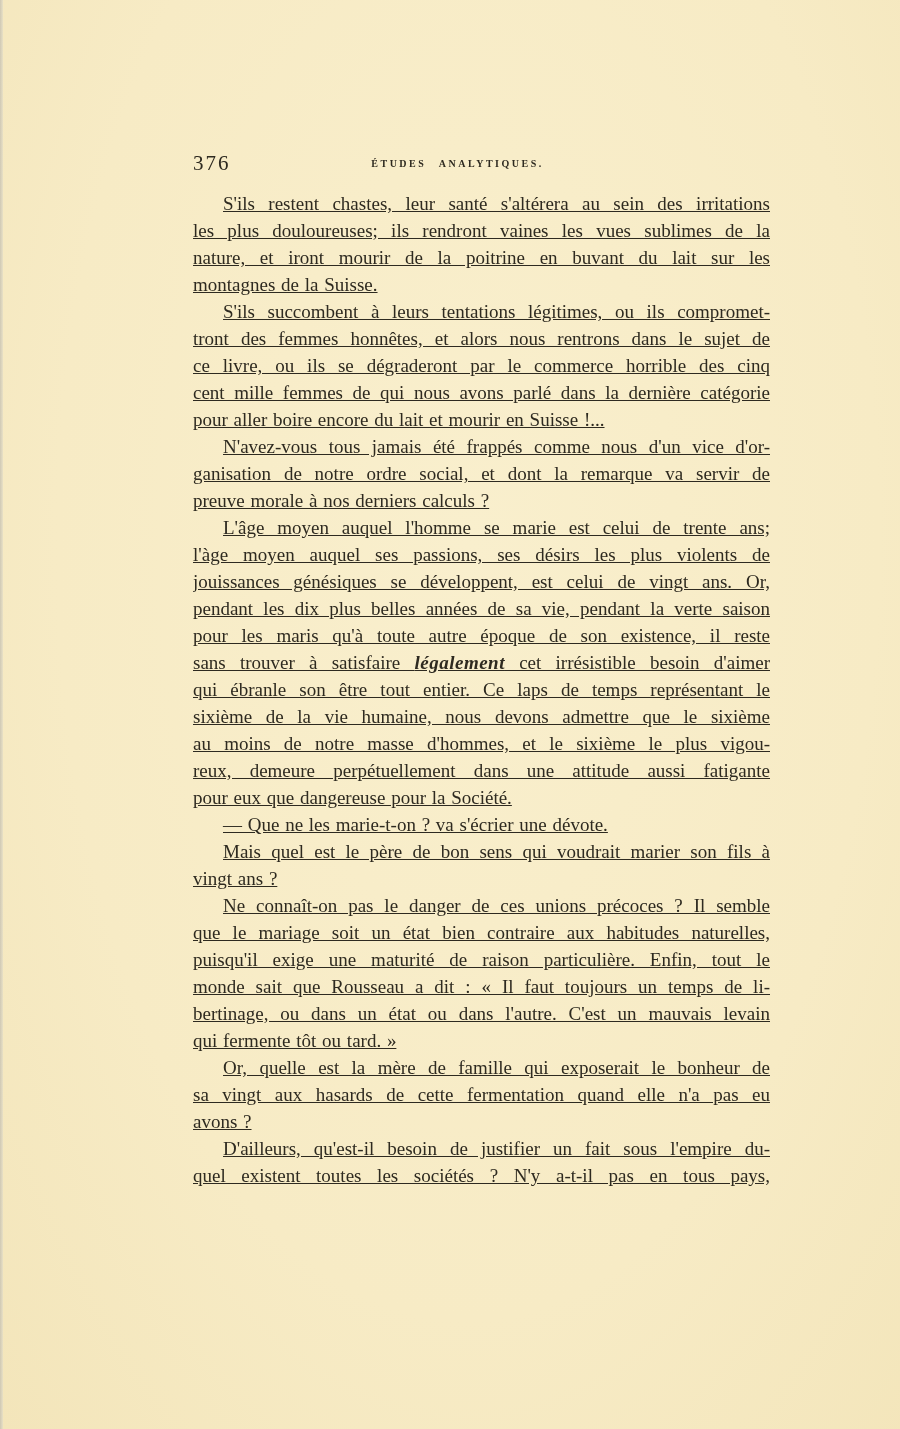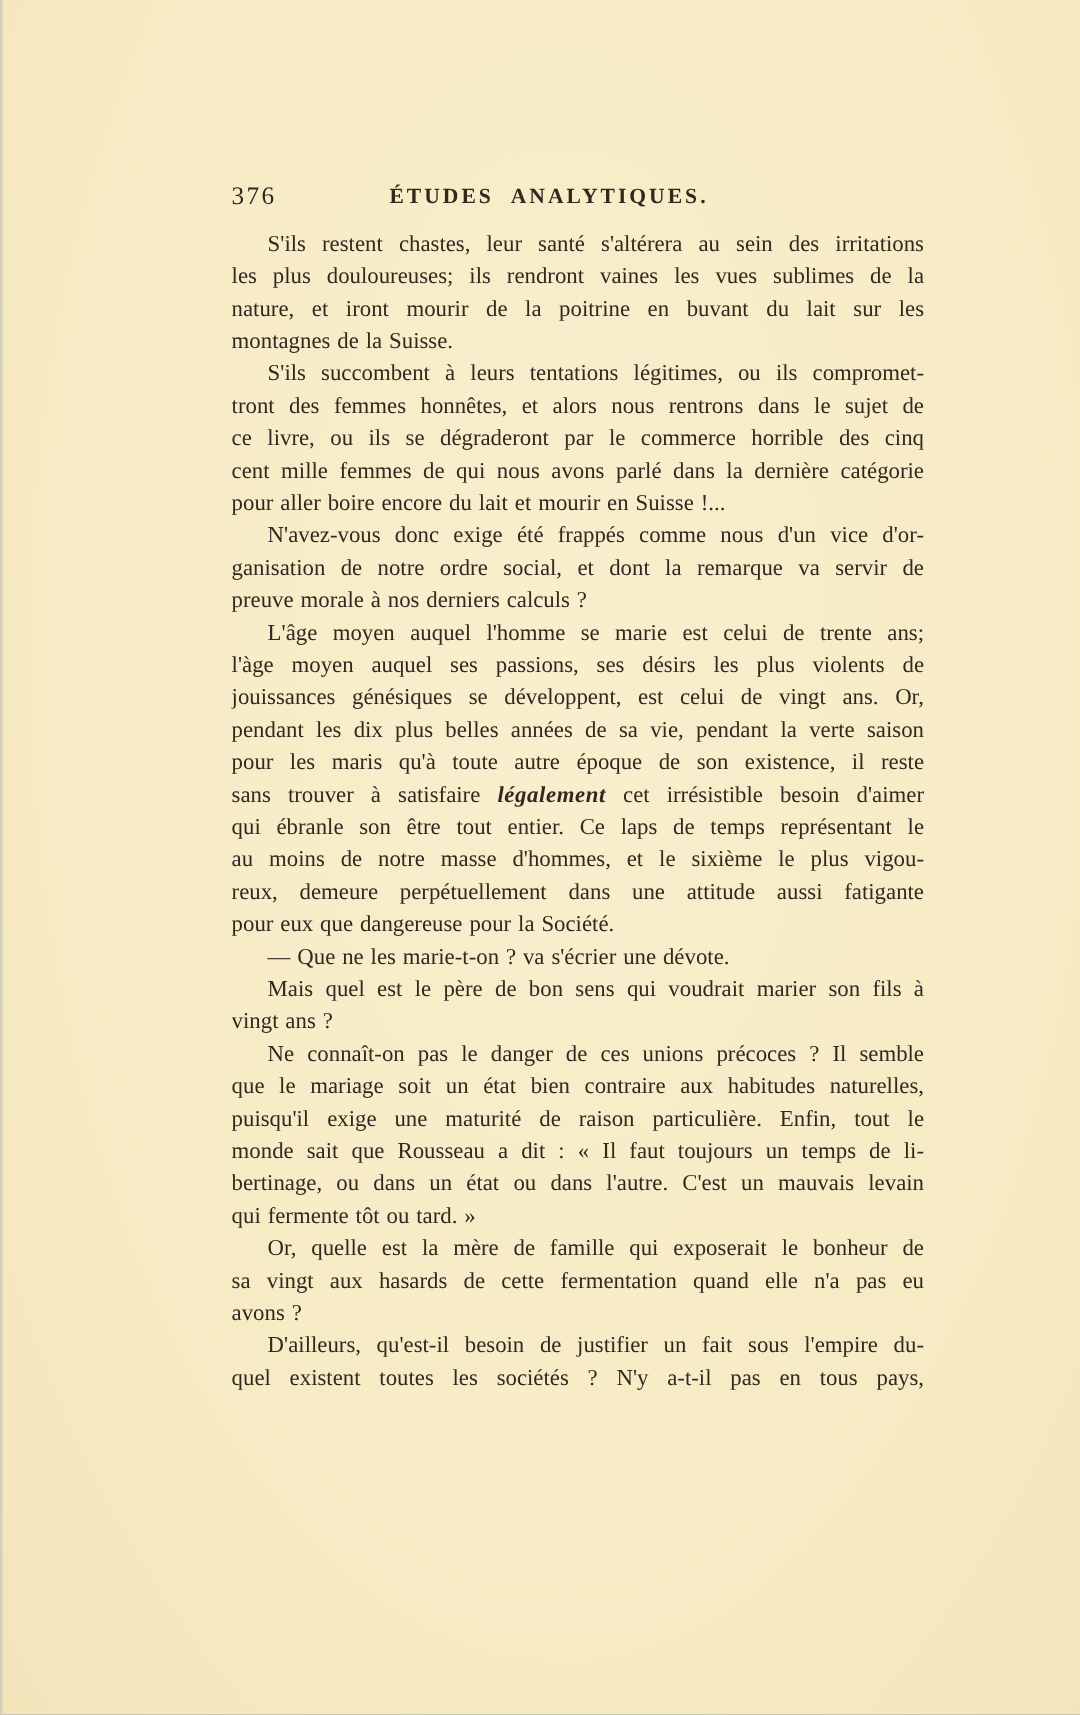--- a/index.html
+++ b/index.html
@@ -31,36 +31,37 @@
     height: 27px;
     margin-bottom: 13px;
   }
   .page-number {
     position: absolute; left: 0; top: 0;
     font-size: 21px; letter-spacing: 2px; line-height: 27px;
   }
   .running-title {
     display: block;
     text-align: center;
-    font-size: 18px;
+    font-size: 10px;
     font-weight: 700;
     letter-spacing: 2.5px;
     word-spacing: 8px;
     line-height: 27px;
     transform: translateX(-24px);
   }
   .paragraph { margin: 0; }
   .line {
     font-size: 19px;
     line-height: 27px;
     height: 27px;
     overflow: hidden;
     text-align: justify;
     text-align-last: justify;
     word-spacing: 1px;
+    text-decoration: underline;
   }
   .line.indent { text-indent: 30px; }
   .line.endline { text-align-last: left; }
   .italic { font-style: italic; font-weight: 600; letter-spacing: .5px; }
 </style>
 </head>
 <body>
 
 <div class="page">
   <div class="scan-edge"></div>
@@ -77,32 +78,33 @@
           <div class="line endline">montagnes de la Suisse.</div>
         </div>
         <div class="paragraph">
           <div class="line indent">S'ils succombent à leurs tentations légitimes, ou ils compromet-</div>
           <div class="line">tront des femmes honnêtes, et alors nous rentrons dans le sujet de</div>
           <div class="line">ce livre, ou ils se dégraderont par le commerce horrible des cinq</div>
           <div class="line">cent mille femmes de qui nous avons parlé dans la dernière catégorie</div>
           <div class="line endline">pour aller boire encore du lait et mourir en Suisse !...</div>
         </div>
         <div class="paragraph">
-          <div class="line indent">N'avez-vous donc exige été frappés comme nous d'un vice d'or-</div>
+          <div class="line indent">N'avez-vous tous jamais été frappés comme nous d'un vice d'or-</div>
           <div class="line">ganisation de notre ordre social, et dont la remarque va servir de</div>
           <div class="line endline">preuve morale à nos derniers calculs ?</div>
         </div>
         <div class="paragraph">
           <div class="line indent">L'âge moyen auquel l'homme se marie est celui de trente ans;</div>
           <div class="line">l'àge moyen auquel ses passions, ses désirs les plus violents de</div>
           <div class="line">jouissances génésiques se développent, est celui de vingt ans. Or,</div>
           <div class="line">pendant les dix plus belles années de sa vie, pendant la verte saison</div>
           <div class="line">pour les maris qu'à toute autre époque de son existence, il reste</div>
           <div class="line"><span>sans trouver à satisfaire </span><span class="italic">légalement</span><span> cet irrésistible besoin d'aimer</span></div>
           <div class="line">qui ébranle son être tout entier. Ce laps de temps représentant le</div>
+          <div class="line">sixième de la vie humaine, nous devons admettre que le sixième</div>
           <div class="line">au moins de notre masse d'hommes, et le sixième le plus vigou-</div>
           <div class="line">reux, demeure perpétuellement dans une attitude aussi fatigante</div>
           <div class="line endline">pour eux que dangereuse pour la Société.</div>
         </div>
         <div class="paragraph">
           <div class="line indent endline">— Que ne les marie-t-on ? va s'écrier une dévote.</div>
         </div>
         <div class="paragraph">
           <div class="line indent">Mais quel est le père de bon sens qui voudrait marier son fils à</div>
           <div class="line endline">vingt ans ?</div>

